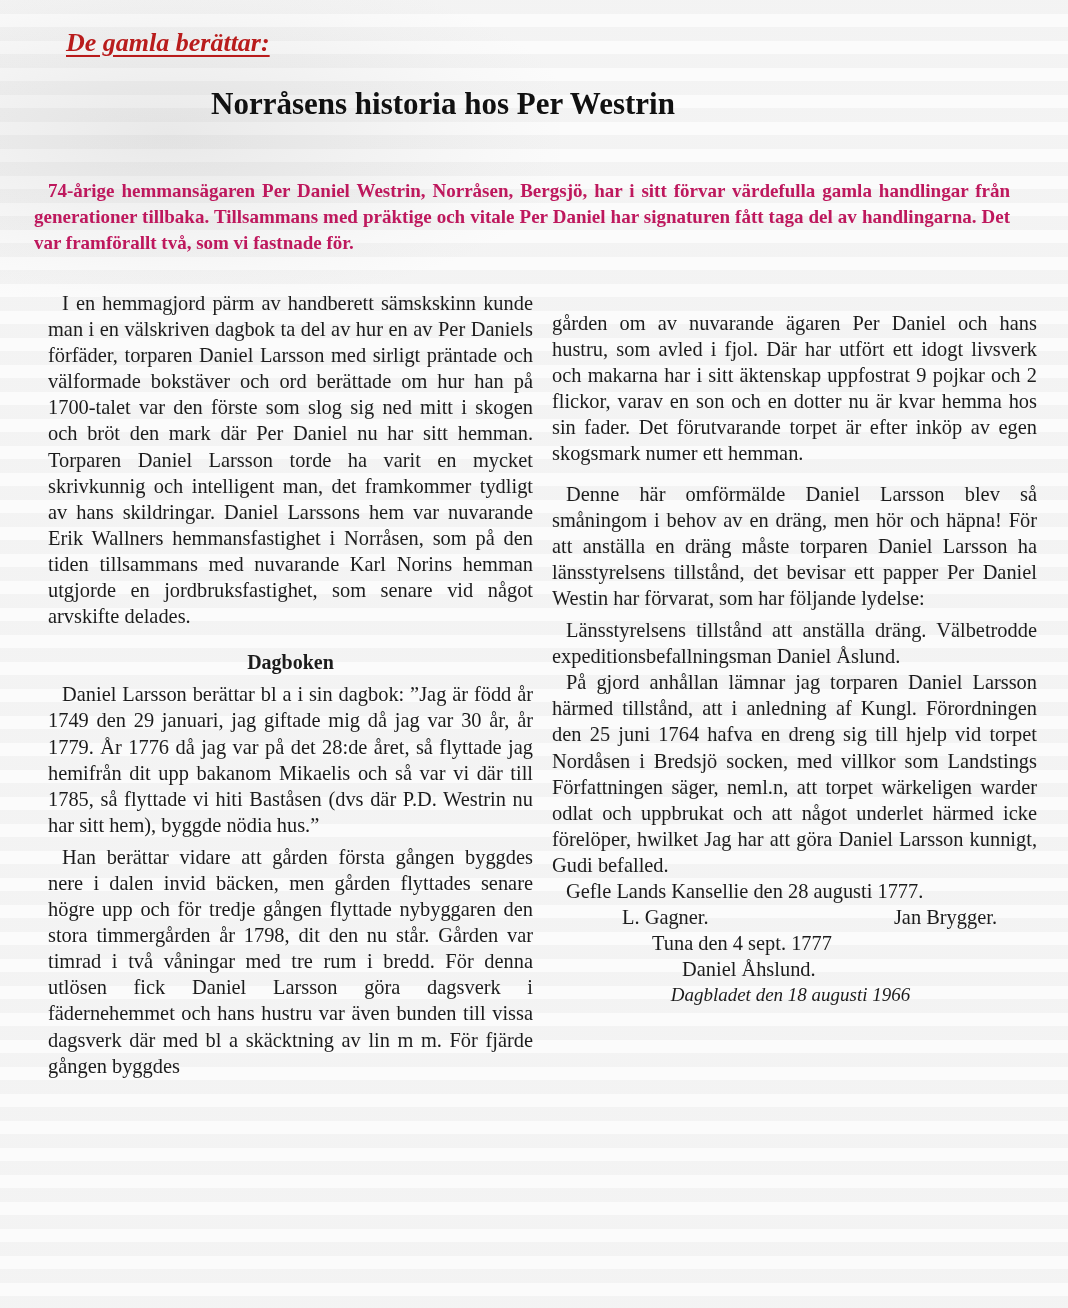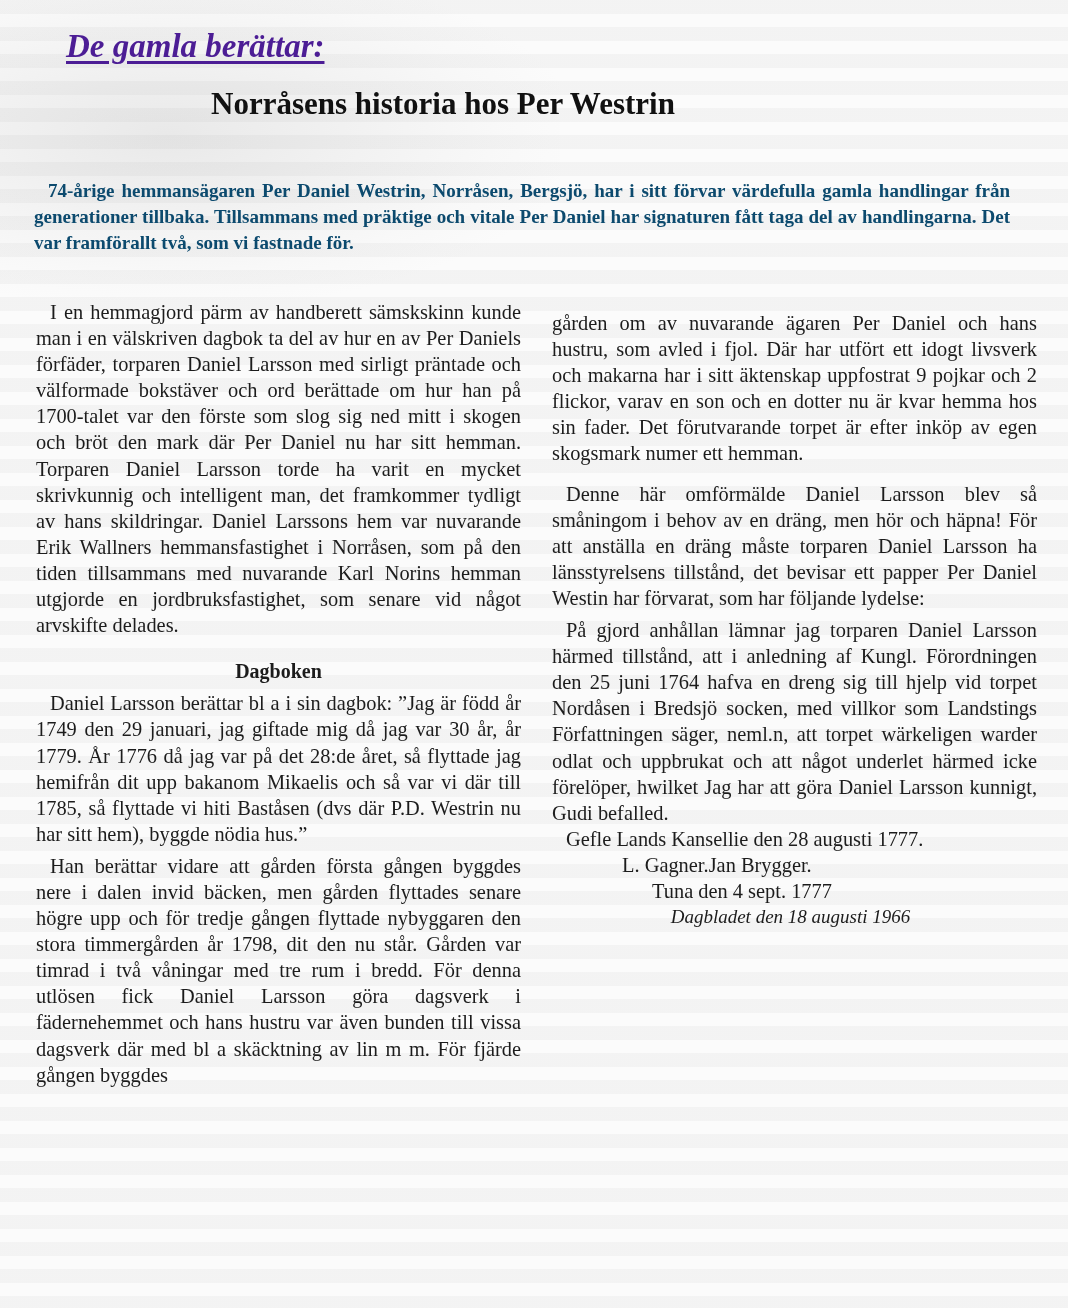--- a/index.html
+++ b/index.html
@@ -20,60 +20,60 @@
     }
     .ghost-lines {
       position: absolute; left: 0; top: 0; width: 1068px; height: 1308px;
       background-image: repeating-linear-gradient(to bottom, rgba(120,120,120,0.06) 0px, rgba(120,120,120,0.06) 14px, rgba(255,255,255,0) 14px, rgba(255,255,255,0) 27px);
       pointer-events: none;
     }
     .kicker {
       position: absolute; left: 66px; top: 28px;
       font-family: "Liberation Serif", serif;
       font-style: italic; font-weight: bold;
-      font-size: 33px;
+      font-size: 26px;
       text-decoration: underline;
       text-underline-offset: 4px;
-      color: #4c1d95;
+      color: #b91c1c;
     }
     .headline {
       position: absolute; left: 0; width: 886px; top: 86px;
       text-align: center;
       font-weight: bold;
       font-size: 31px;
       color: #111;
     }
     .lede {
       position: absolute; left: 34px; width: 976px; top: 178px;
       font-weight: bold;
       font-size: 19px;
       line-height: 26px;
       text-align: justify;
       text-indent: 14px;
-      color: #0c4a6e;
+      color: #be185d;
     }
     .col {
       position: absolute; top: 290px;
       width: 485px;
       font-size: 20.4px;
       line-height: 26.1px;
       text-align: justify;
       color: #1c1c1c;
     }
-    .col-left { left: 36px; margin-top: 9px; }
+    .col-left { left: 48px; }
     .col-right { left: 552px; }
     .col p { margin: 0; text-indent: 14px; }
     .col p.noindent { text-indent: 0; margin-top: 20px; }
     .subhead {
       text-align: center; font-weight: bold; font-size: 20px;
       margin: 20px 0 6px 0;
     }
     .spacer { height: 14px; }
     .spacer-sm { height: 6px; }
-    .signatures { display: flex; justify-content: flex-start; padding: 0 40px 0 70px; }
+    .signatures { display: flex; justify-content: space-between; padding: 0 40px 0 70px; }
     .dateline { text-align: left !important; text-indent: 0 !important; padding-left: 100px; }
     .signer { text-align: left !important; text-indent: 0 !important; padding-left: 130px; }
     .source {
       text-align: center; text-indent: 0 !important;
       font-style: italic; font-size: 19px;
       margin-top: 14px; padding-right: 8px;
     }
   </style>
 </head>
 <body>
@@ -91,21 +91,23 @@
   <p>Daniel Larsson berättar bl a i sin dagbok: ”Jag är född år 1749 den 29 januari, jag giftade mig då jag var 30 år, år 1779. År 1776 då jag var på det 28:de året, så flyttade jag hemifrån dit upp bakanom Mikaelis och så var vi där till 1785, så flyttade vi hiti Baståsen (dvs där P.D. Westrin nu har sitt hem), byggde nödia hus.”</p>
   <div class="spacer-sm"></div>
   <p>Han berättar vidare att gården första gången byggdes nere i dalen invid bäcken, men gården flyttades senare högre upp och för tredje gången flyttade nybyggaren den stora timmergården år 1798, dit den nu står. Gården var timrad i två våningar med tre rum i bredd. För denna utlösen fick Daniel Larsson göra dagsverk i fädernehemmet och hans hustru var även bunden till vissa dagsverk där med bl a skäcktning av lin m m. För fjärde gången byggdes</p>
 </div>
 
 <div class="col col-right">
   <p class="noindent">gården om av nuvarande ägaren Per Daniel och hans hustru, som avled i fjol. Där har utfört ett idogt livsverk och makarna har i sitt äktenskap uppfostrat 9 pojkar och 2 flickor, varav en son och en dotter nu är kvar hemma hos sin fader. Det förutvarande torpet är efter inköp av egen skogsmark numer ett hemman.</p>
   <div class="spacer"></div>
   <p>Denne här omförmälde Daniel Larsson blev så småningom i behov av en dräng, men hör och häpna! För att anställa en dräng måste torparen Daniel Larsson ha länsstyrelsens tillstånd, det bevisar ett papper Per Daniel Westin har förvarat, som har följande lydelse:</p>
   <div class="spacer-sm"></div>
+  <p>Länsstyrelsens tillstånd att anställa dräng. Välbetrodde expeditionsbefallningsman Daniel Åslund.</p>
   <p>På gjord anhållan lämnar jag torparen Daniel Larsson härmed tillstånd, att i anledning af Kungl. Förordningen den 25 juni 1764 hafva en dreng sig till hjelp vid torpet Nordåsen i Bredsjö socken, med villkor som Landstings Författningen säger, neml.n, att torpet wärkeligen warder odlat och uppbrukat och att något underlet härmed icke förelöper, hwilket Jag har att göra Daniel Larsson kunnigt, Gudi befalled.</p>
   <p>Gefle Lands Kansellie den 28 augusti 1777.</p>
   <div class="signatures">
     <span>L. Gagner.</span>
     <span>Jan Brygger.</span>
   </div>
   <p class="dateline">Tuna den 4 sept. 1777</p>
+  <p class="signer">Daniel Åhslund.</p>
   <p class="source">Dagbladet den 18 augusti 1966</p>
 </div>
 
 </body></html>

